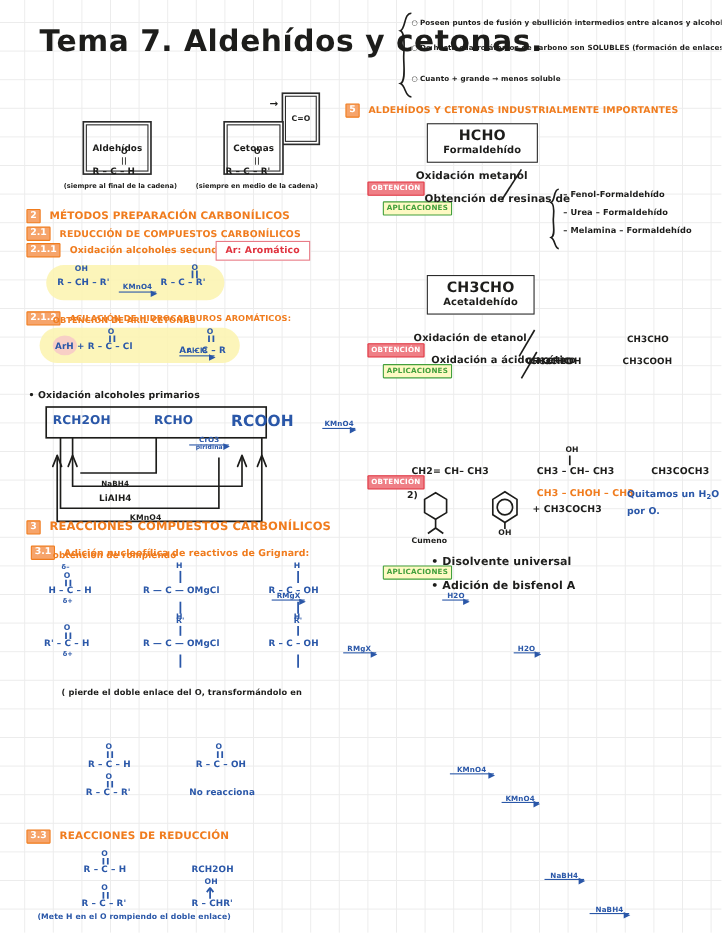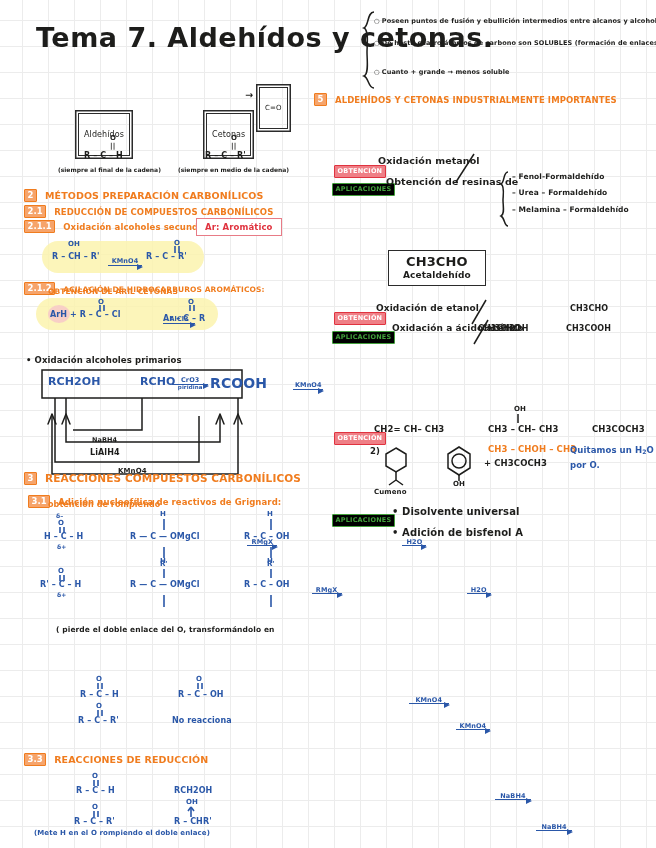--- a/index.html
+++ b/index.html
@@ -46,25 +46,25 @@
     vertical-align:1px;background:#fff;
   }
   .chip-solid{background:#f6a46b;color:#fff;border-color:#f07c1e;}
 
   
   .badge{
     display:inline-block;font-size:6.5px;font-weight:700;line-height:1;
     padding:2.5px 2.5px;border-radius:1px;letter-spacing:.2px;
   }
   .badge-red{border:1.4px solid #e0333f;background:#ef7f86;color:#ffffff;}
-  .badge-green{border:1.4px solid #43a03c;background:#000000;color:#43a03c;}
+  .badge-green{border:1.4px solid #43a03c;background:#fef9c3;color:#43a03c;margin-left:16px;}
   .boxed-dbl{
     display:inline-block;border:1.5px solid #2b2b2b;
     box-shadow:0 0 0 1.5px #fff,0 0 0 3px #2b2b2b;
-    padding:16px 5px;font-weight:400;
+    padding:16px 5px;font-weight:700;
   }
   .molbox{
     display:inline-block;border:1.8px solid #2b2b2b;
     padding:3px 14px;text-align:center;line-height:1.25;background:#fff;
   }
   .redbox{
     display:inline-block;border:1.6px solid #e87b86;color:#e0333f;
     padding:3px 8px;font-weight:700;background:#fff;
   }
 
@@ -211,21 +211,21 @@
     <path class="st" d="M13,28 L13,92 L157,92 L157,46"></path>
     <path class="st" d="M24,28 L24,72 L178,72 L178,46"></path>
     <path class="st" d="M100,28 L100,60 L31,60"></path>
     <path class="st" d="M196,28 L196,104 L10,104 L10,44"></path>
     <path class="st" d="M10,44 L6,54 M10,44 L14,54" stroke-linecap="round"></path>
     <path class="st" d="M24,44 L20,54 M24,44 L28,54" stroke-linecap="round"></path>
     <path class="st" d="M178,44 L174,54 M178,44 L182,54" stroke-linecap="round"></path>
     <path class="st" d="M196,44 L192,54 M196,44 L200,54" stroke-linecap="round"></path>
   </svg>
   <div class="abs hand ink-blue" style="left:48px;top:375px;font-size:11px;">RCH2OH</div>
-  <div class="abs arrow ink-blue" style="left:96px;top:372px;width:36px;height:14px;">
+  <div class="abs arrow ink-blue" style="left:96px;top:392px;width:36px;height:14px;">
     <span class="lbl hand" style="bottom:6px;">CrO3</span>
     <span class="bar" style="margin-top:8px;"></span><span class="head" style="top:10px;"></span>
     <span class="lblb hand" style="top:9px;font-size:5.5px;">piridina</span>
   </div>
   <div class="abs hand ink-blue" style="left:140px;top:375px;font-size:11px;">RCHO</div>
   <div class="abs arrow ink-blue" style="left:176px;top:376px;width:30px;height:14px;">
     <span class="lbl hand" style="bottom:5px;">KMnO4</span>
     <span class="bar" style="margin-top:9px;"></span><span class="head" style="top:11px;"></span>
   </div>
   <div class="abs hand ink-blue" style="left:210px;top:375px;font-size:14px;">RCOOH</div>
@@ -391,20 +391,26 @@
     <span style="margin-right:2px;">○</span><span>Cuanto + grande → menos soluble</span>
   </div>
 
   
   <div class="abs" style="left:314px;top:88px;">
     <span class="chip chip-solid">5</span>
     <span class="hand ink-orange" style="font-size:8.5px;">ALDEHÍDOS Y CETONAS INDUSTRIALMENTE IMPORTANTES</span>
   </div>
 
   
+  <div class="abs" style="left:388px;top:112px;">
+    <span class="molbox">
+      <span class="hand ink-black" style="font-size:13px;display:block;">HCHO</span>
+      <span class="hand ink-black" style="font-size:9px;display:block;">Formaldehído</span>
+    </span>
+  </div>
 
   <div class="abs" style="left:334px;top:158px;">
     <span class="badge badge-red">OBTENCIÓN</span>
   </div>
   <div class="abs hand ink-black" style="left:378px;top:155px;font-size:9.5px;">Oxidación metanol</div>
   <svg width="40" height="34" style="left:452px;top:152px;">
       <path class="st" d="M22,2 L4,30"></path>
     </svg>
 
   <div class="abs" style="left:332px;top:176px;">

